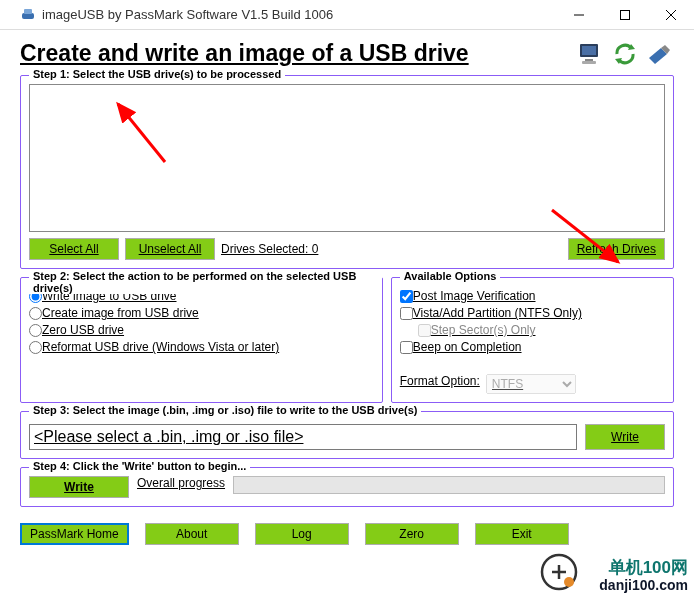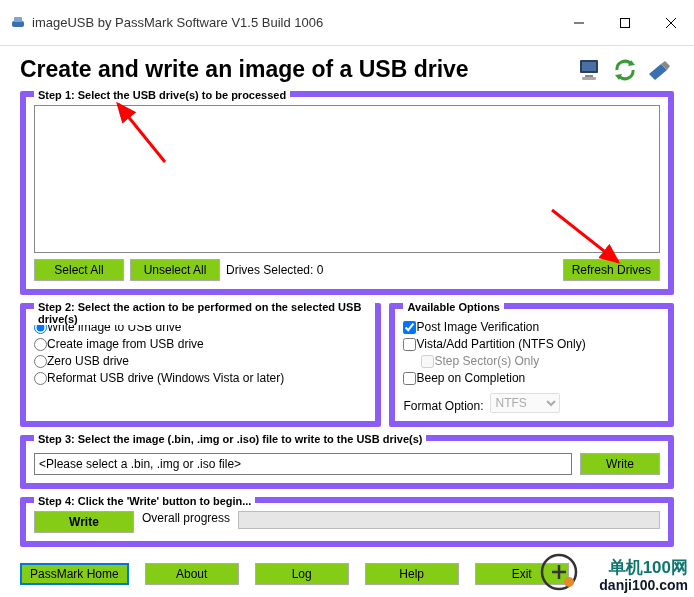--- a/index.html
+++ b/index.html
@@ -1,50 +1,50 @@
 <!DOCTYPE html>
 <html><head>
 <meta charset="utf-8">
 <style>
 * { box-sizing: border-box; margin: 0; padding: 0; }
 body { font-family: "Segoe UI", Tahoma, sans-serif; font-size: 12px; background: #fff; width: 694px; height: 597px; overflow: hidden; position: relative; }
 
-.titlebar { height: 46px; background: #fff; border-bottom: 1px solid #ddd; display: flex; align-items: center; padding-left: 10px; }
+.titlebar { height: 30px; background: #fff; border-bottom: 1px solid #ddd; display: flex; align-items: center; padding-left: 20px; }
 .titlebar .app-icon { width: 16px; height: 16px; margin-right: 6px; }
 .titlebar .title { font-size: 13px; color: #333; flex: 1; }
 .titlebar .winbtn { width: 46px; height: 30px; display: flex; align-items: center; justify-content: center; color: #333; cursor: pointer; }
 
-.content { padding: 0 20px 8px 20px; }
+.content { padding: 0 20px 8px 20px; text-decoration: underline; }
 
 .header-row { display: flex; align-items: center; margin: 10px 0 4px 0; }
 .main-heading { font-size: 23px; font-weight: bold; color: #000; flex: 1; }
 .hdr-icons { display: flex; gap: 4px; }
 .hdr-icons .hic { width: 30px; height: 26px; display: flex; align-items: center; justify-content: center; }
 
-.group { border: 6px solid #8b5cf6; border-radius: 2px; margin-top: 8px; position: relative; padding: 8px; }
+.group { border: 1px solid #8b5cf6; border-radius: 2px; margin-top: 8px; position: relative; padding: 8px; }
 .group-legend { position: absolute; top: -8px; left: 8px; background: #fff; padding: 0 4px; font-size: 11px; font-weight: bold; color: #000; }
 
 .drive-list { border: 1px solid #888; background: #fff; height: 148px; }
 
 .btn { background: #84cc16; border: 1px solid #adadad; padding: 2px 8px; font-size: 12px; cursor: pointer; font-family: inherit; min-height: 22px; }
 .btn.accent { border: 2px solid #0078d7; }
 
 .row-below-list { display: flex; align-items: center; gap: 6px; margin-top: 6px; }
 .row-below-list .spacer { flex: 1; }
 
 .step2-row { display: flex; gap: 8px; margin-top: 8px; }
 .step2-row .group { flex: 1; margin-top: 0; }
 .radio-item, .check-item { display: flex; align-items: center; gap: 0; margin: 3px 0; font-size: 12px; }
 .radio-item input, .check-item input { margin: 0; }
 .check-item.indent { margin-left: 18px; color: #888; }
-.format-row { display: flex; align-items: flex-end; gap: 6px; margin-top: 8px; }
-.format-row select { width: 70px; font-size: 12px; padding: 1px; color: #888; }
+.format-row { display: flex; align-items: flex-start; gap: 6px; margin-top: 20px; }
+.format-row select { width: 90px; font-size: 12px; padding: 1px; color: #888; }
 
 .file-row { display: flex; gap: 8px; margin-top: 4px; }
-.file-input { flex: 1; border: 1px solid #7a7a7a; padding: 3px 4px; font-size: 12px; font-family: inherit; }
+.file-input { flex: 1; border: 1px solid #7a7a7a; padding: 3px 4px; font-size: 16px; font-family: inherit; }
 
 .step4-inner { display: flex; align-items: flex-start; gap: 8px; }
 .progress-bar { flex: 1; border: 1px solid #bcbcbc; height: 18px; background: #e6e6e6; }
 
 .footer { display: flex; gap: 16px; padding: 8px 20px 0 20px; align-items: center; }
 .footer .btn { min-width: 94px; }
 
 .arrow { position: absolute; pointer-events: none; z-index: 50; }
 
 .watermark { position: absolute; right: 6px; bottom: 4px; text-align: right; font-size: 17px; line-height: 1.1; pointer-events: none; }
@@ -182,21 +182,21 @@
       <span>Overall progress</span>
       <div class="progress-bar"></div>
     </div>
   </div>
 </div>
 
 <div class="footer">
   <button class="btn accent">PassMark Home</button>
   <button class="btn">About</button>
   <button class="btn">Log</button>
-  <button class="btn">Help</button>
+  <button class="btn">Zero</button>
   <button class="btn">Exit</button>
 </div>
 
 <svg class="arrow" style="left:100px;top:92px" width="80" height="80">
     <defs>
       <marker id="ah1" markerWidth="8" markerHeight="8" refX="6" refY="3" orient="auto">
         <polygon points="0,0 7,3 0,6" fill="#ff0000"></polygon>
       </marker>
     </defs>
     <line x1="65" y1="70" x2="18" y2="12" stroke="#ff0000" stroke-width="3" marker-end="url(#ah1)"></line>

